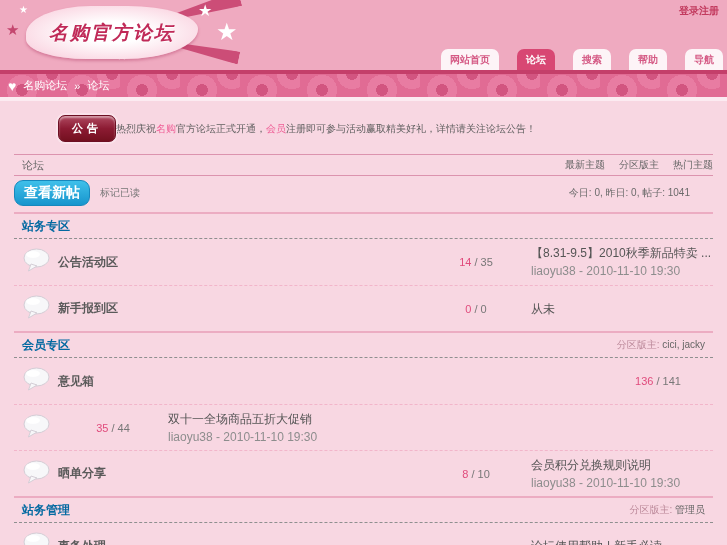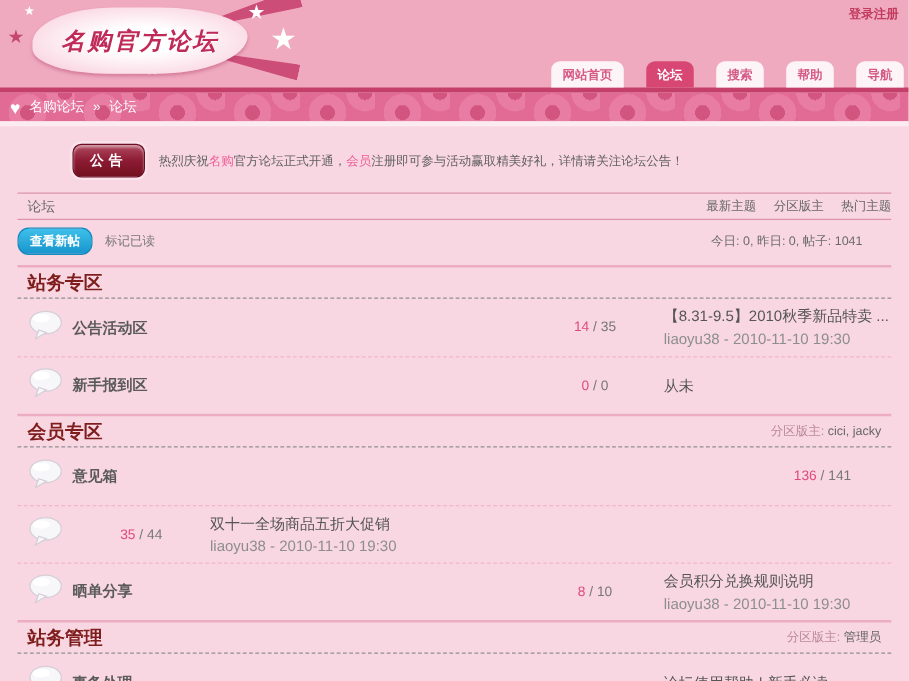--- a/index.html
+++ b/index.html
@@ -47,49 +47,49 @@
       radial-gradient(circle at 52px 0px,  #d25580 0 6px, #e87ca2 6px 15px, rgba(0,0,0,0) 15px);
     background-size:60px 30px;
   }
   .crumbband a { color:#fff; text-decoration:none; }
   .heart { font-size:14px; color:#fff; }
   .palestrip { height:4px; background:#fcebf1; }
 
   
   .content { padding:12px 14px 0; }
 
-  .notice { display:flex; align-items:center; gap:11px; margin:2px 0 12px;padding-left:44px; }
+  .notice { display:flex; align-items:center; margin:2px 0 12px;padding-left:44px; }
   .notice-btn {
     background:linear-gradient(#b04a61 0%,#8c1b33 50%,#73101f 100%);
     border:1px solid #6d0f23; border-radius:7px; cursor:pointer;
     color:#fff; font-size:11px; font-weight:bold; letter-spacing:4px; padding:5px 13px;
     box-shadow:inset 0 2px 2px rgba(255,255,255,.45), 0 0 0 2px rgba(255,255,255,.3);
   }
   .notice-text { font-size:10px; color:#5f5f5f; white-space:nowrap; }
   .notice-text .hl { color:#ef5e96; }
 
   .board-head {
     border-top:1px solid #dc93ae; border-bottom:1px solid #dc93ae;
     height:22px; display:flex; align-items:center; font-size:11px; color:#666;
   }
   .bh-left { margin-left:8px; }
   .bh-links { display:flex; gap:14px; margin-left:auto; }
   .bh-links a { font-size:10px; color:#666; text-decoration:none; }
 
   .toolbar { display:flex; align-items:center; gap:10px; height:24px; margin:5px 0 7px; }
   .btn-blue {
     background:linear-gradient(#3fc0ea,#1795cd); border:1px solid #1688bd; border-radius:9px;
-    color:#fff; font-size:10px; font-weight:bold; padding:3px 9px; cursor:pointer;
+    color:#fff; font-size:14px; font-weight:bold; padding:3px 9px; cursor:pointer;
   }
   .mark-read { font-size:10px; color:#777; text-decoration:none; }
   .tb-stats { margin-left:auto; margin-right:23px; font-size:10px; color:#6b6b6b; }
 
   .category { border-top:2px solid #ecacc2; }
   .cat-head { height:25px; display:flex; align-items:center; padding:0 8px; border-bottom:1px dashed #8f8f8f; }
-  .cat-title { font-size:15px; font-weight:bold; color:#7f1d1d; text-decoration:none; }
+  .cat-title { font-size:12px; font-weight:bold; color:#0369a1; text-decoration:none; }
   .cat-mods { margin-left:auto; font-size:10px; }
   .mod-label { color:#bb8899; }
   .mod-names { color:#666; text-decoration:none; }
 
   .forum-row { display:flex; align-items:center; min-height:46px; padding:4px 0; }
   .forum-row + .forum-row { border-top:1px dashed #f2b5ca; }
   .f-icon { width:36px; margin-left:8px; flex:none; }
   .f-name { flex:1; font-size:12px; font-weight:bold; color:#5a5a5a; text-decoration:none; }
   .f-stats { width:110px; text-align:center; font-size:11px; color:#777; flex:none; }
   .f-stats .topics { color:#e04b7c; }

